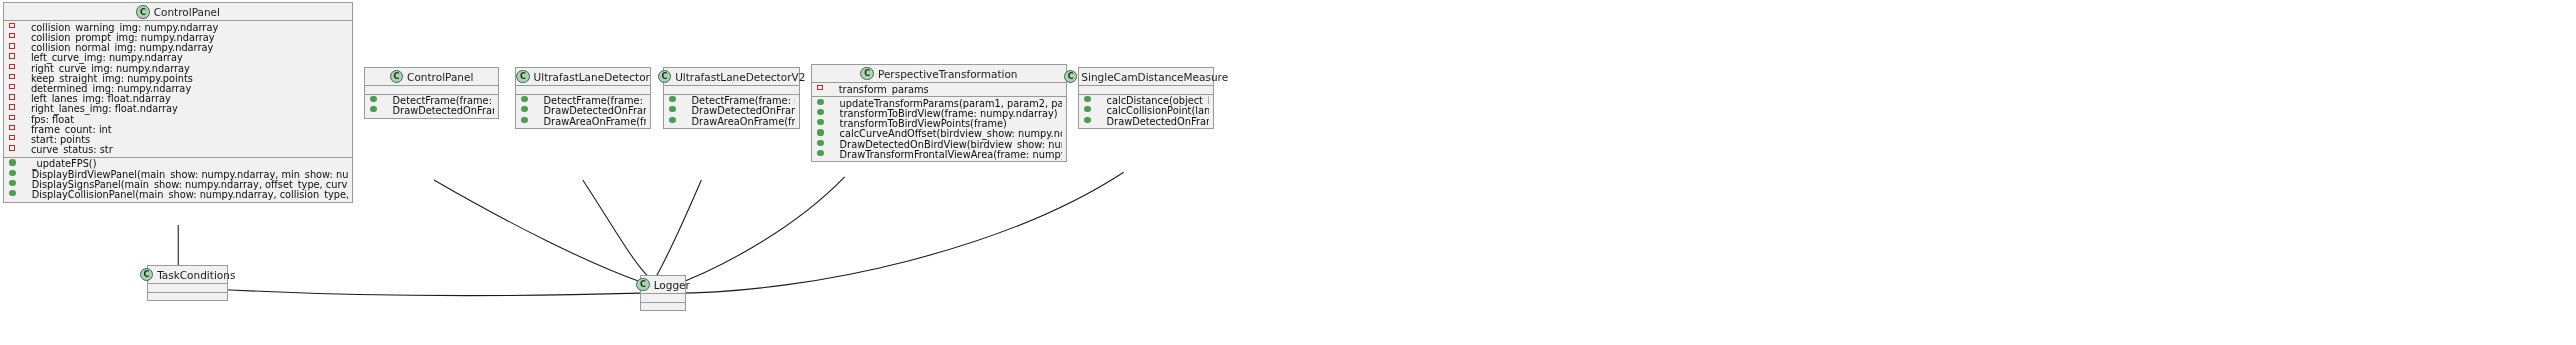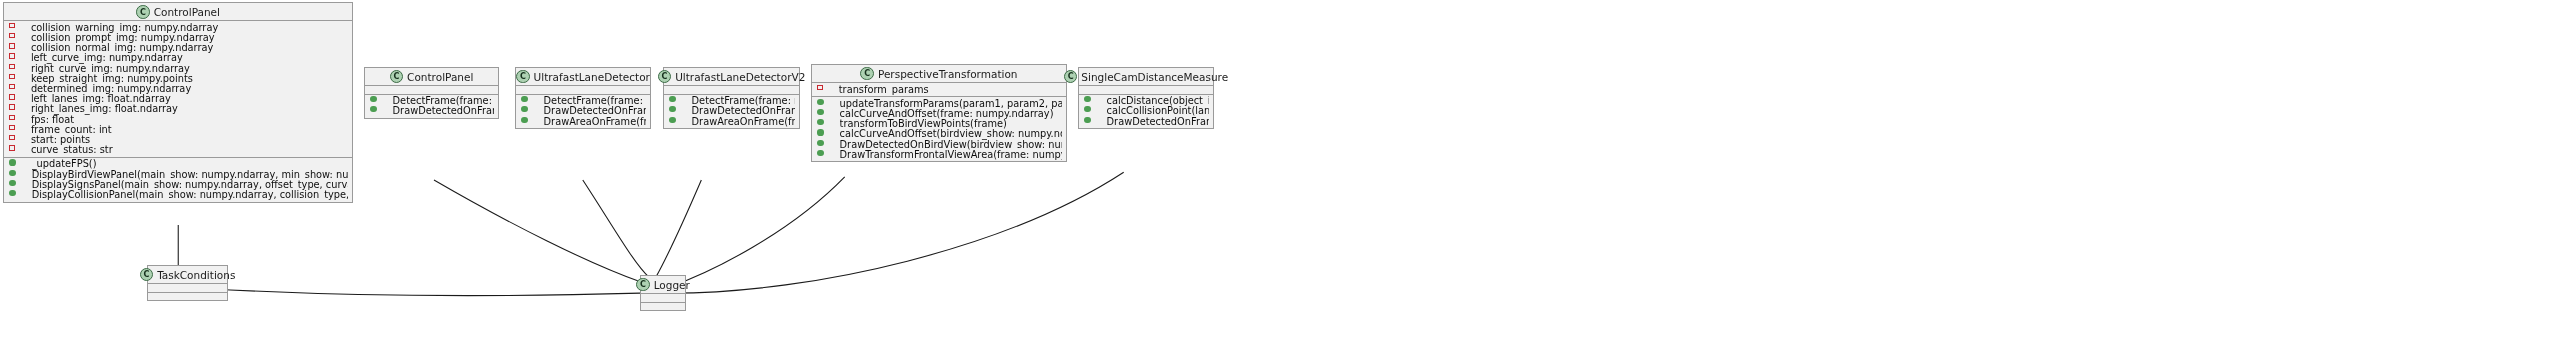--- a/index.html
+++ b/index.html
@@ -213,21 +213,21 @@
           <span class="mtext">transform_params</span>
         </div>
     </div>
     <div class="compartment">
       <div class="member">
           <span class="m-method"></span>
           <span class="mtext">updateTransformParams(param1, param2, param3)</span>
         </div>
       <div class="member">
           <span class="m-method"></span>
-          <span class="mtext">calcCurveAndOffset(frame: numpy.ndarray)</span>
+          <span class="mtext">transformToBirdView(frame: numpy.ndarray)</span>
         </div>
       <div class="member">
           <span class="m-method"></span>
           <span class="mtext">transformToBirdViewPoints(frame)</span>
         </div>
       <div class="member">
           <span class="m-method"></span>
           <span class="mtext">calcCurveAndOffset(birdview_show: numpy.ndarray, left_lane_points, right_lane_points)</span>
         </div>
       <div class="member">

